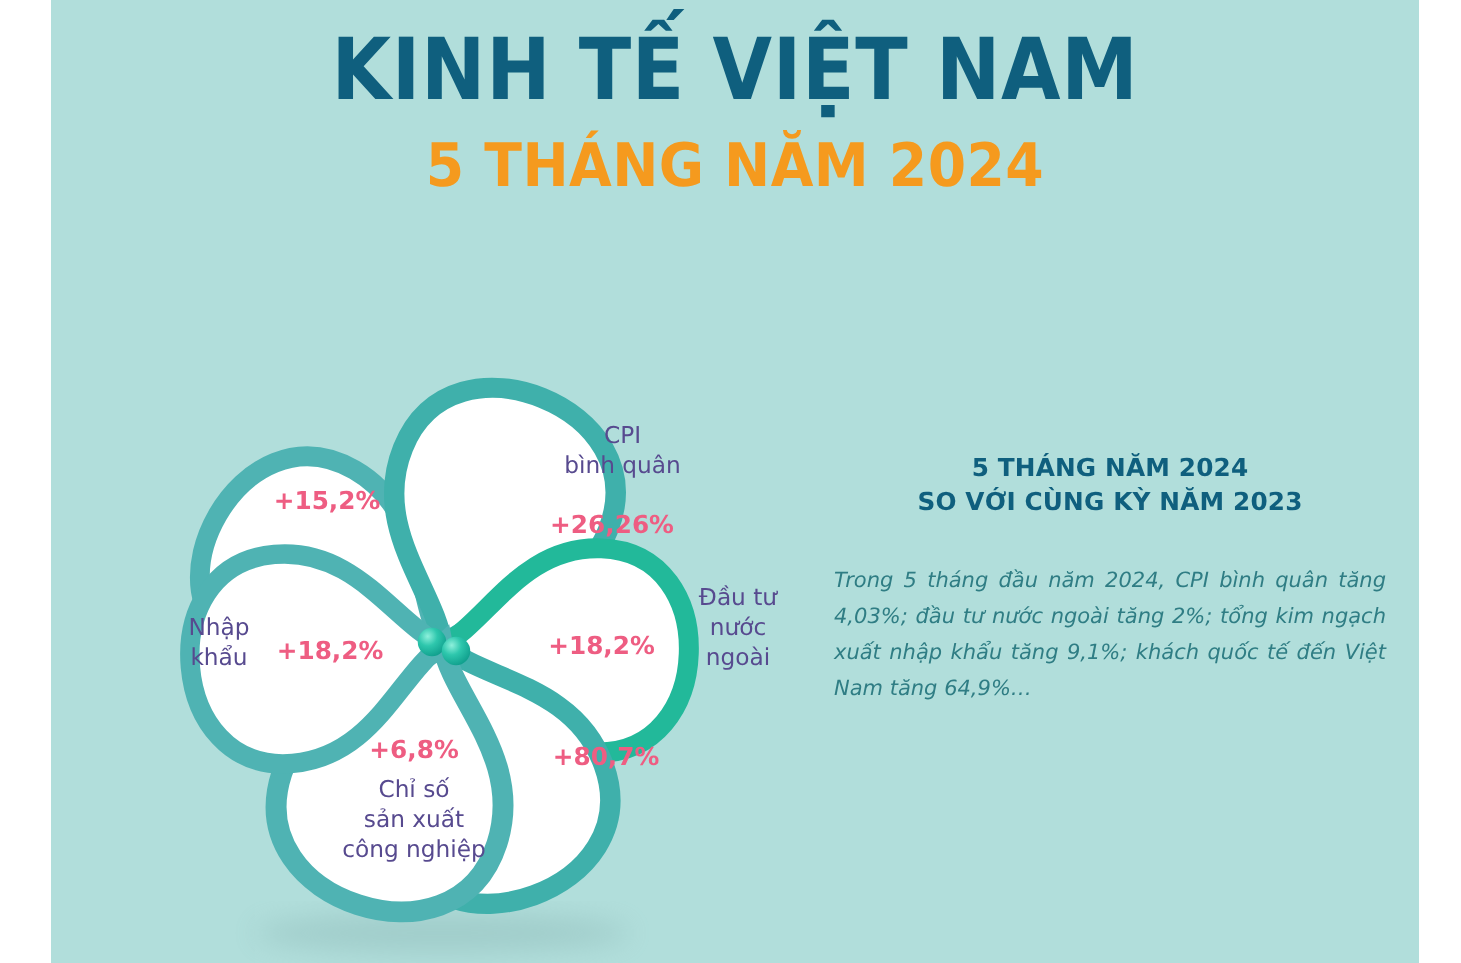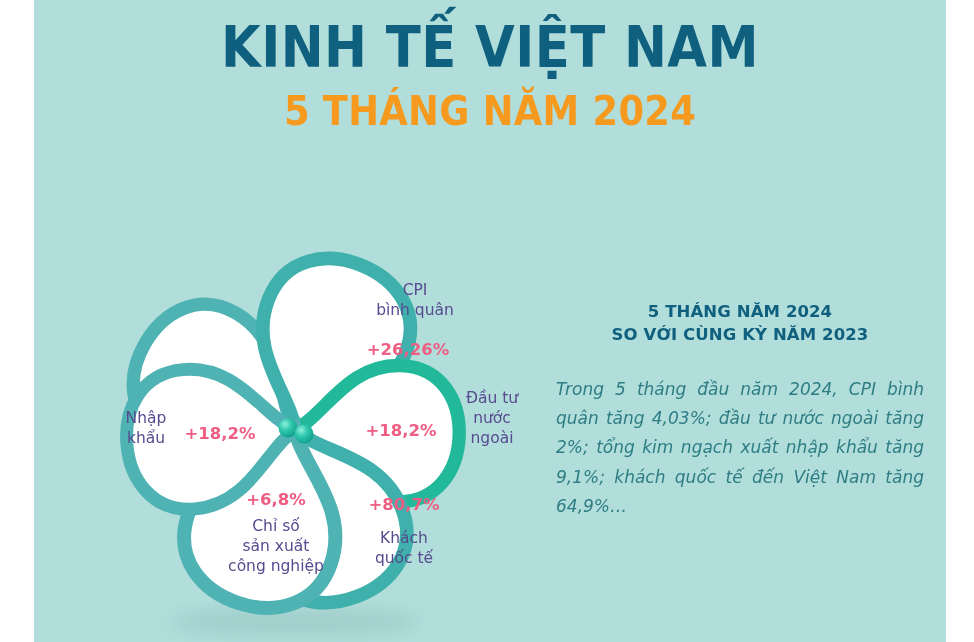--- a/index.html
+++ b/index.html
@@ -142,21 +142,21 @@
     white-space: pre-line;
     letter-spacing: 0.1px;
   }
   #panel-body {
     margin: 28px 0 0 0;
     text-align: justify;
     text-align-last: left;
     color: #2f7d84;
     font-family: "DejaVu Sans", "Liberation Sans", sans-serif;
     font-style: italic;
-    font-size: 17px;
+    font-size: 14px;
     line-height: 1.72;
   }
 </style>
 </head>
 <body>
 
 <div id="canvas">
 
   <div id="bg-panel"></div>
 
@@ -222,32 +222,31 @@
     <div class="petal-label" id="lbl-cpi">CPI
 bình quân</div>
     <div class="petal-value" id="val-cpi">+26,26%</div>
 
     <div class="petal-label" id="lbl-fdi">Đầu tư
 nước
 ngoài</div>
     <div class="petal-value" id="val-fdi">+18,2%</div>
 
     <div class="petal-value" id="val-tourist">+80,7%</div>
-    <div class="petal-label" id="lbl-tourist">Khách
-quốc tế</div>
 
     <div class="petal-value" id="val-iip">+6,8%</div>
     <div class="petal-label" id="lbl-iip">Chỉ số
 sản xuất
 công nghiệp</div>
 
     <div class="petal-label" id="lbl-import">Nhập
 khẩu</div>
     <div class="petal-value" id="val-import">+18,2%</div>
 
+    <div class="petal-value" id="val-export">+15,2%</div>
   </div>
 
   <div id="right-panel">
     <div id="panel-heading">5 THÁNG NĂM 2024
 SO VỚI CÙNG KỲ NĂM 2023</div>
     <p id="panel-body">Trong 5 tháng đầu năm 2024, CPI bình quân tăng 4,03%; đầu tư nước ngoài tăng 2%; tổng kim ngạch xuất nhập khẩu tăng 9,1%; khách quốc tế đến Việt Nam tăng 64,9%…</p>
   </div>
 
 </div>
 

